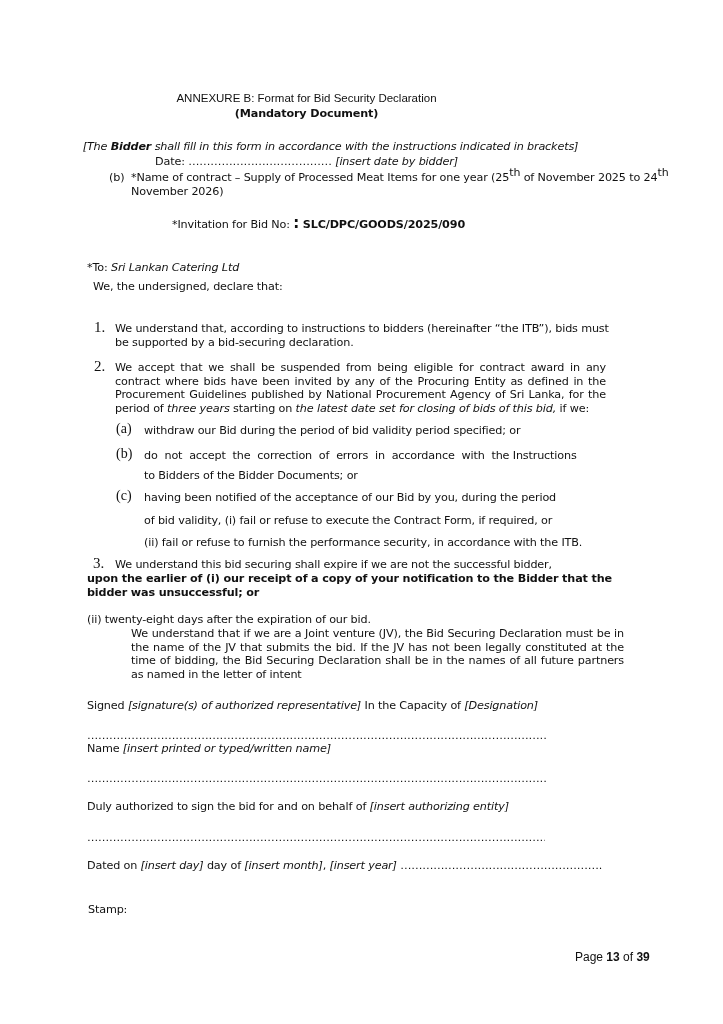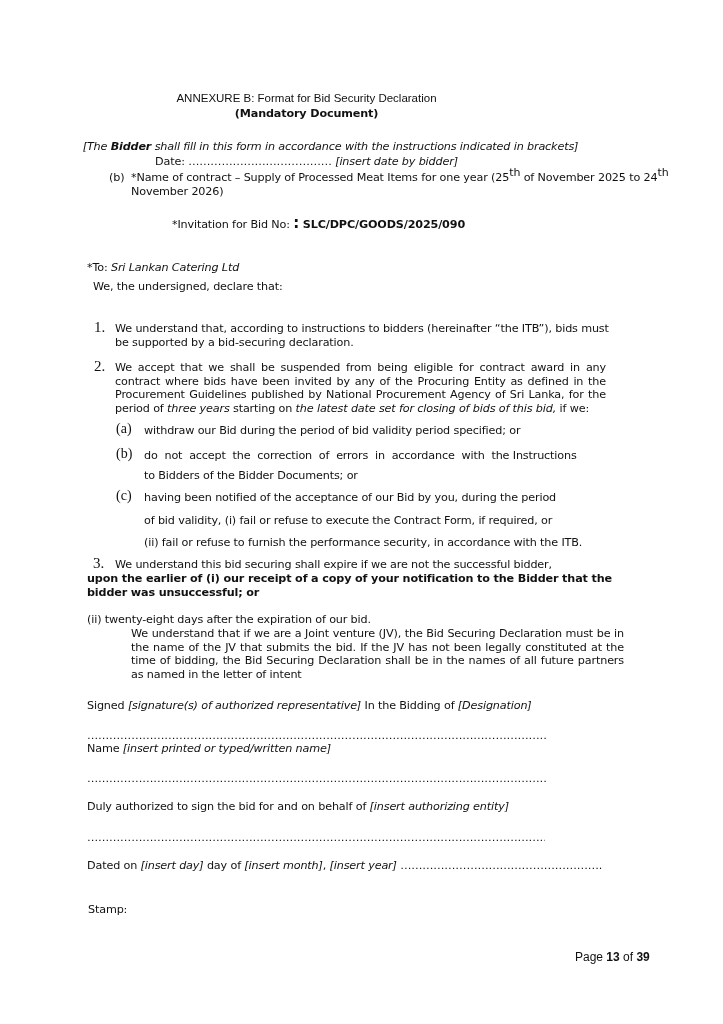--- a/index.html
+++ b/index.html
@@ -55,21 +55,21 @@
 <div class="abs t" style="top:514px; left:144px;">of bid validity, (i) fail or refuse to execute the Contract Form, if required, or</div>
 <div class="abs t" style="top:536px; left:144px;">(ii) fail or refuse to furnish the performance security, in accordance with the ITB.</div>
 
 <div class="abs num" style="top:555px; left:93px;">3.</div>
 <div class="abs t" style="top:558px; left:115px;">We understand this bid securing shall  expire if we are not  the successful bidder,</div>
 <div class="abs t wrap" style="top:572px; left:87px; width:545px; line-height:13.5px;font-weight:bold;">upon the earlier of (i) our receipt of a copy of your notification to the Bidder that the bidder was unsuccessful; or</div>
 
 <div class="abs t" style="top:613px; left:87px;">(ii) twenty-eight days after the expiration of our bid.</div>
 <div class="abs t wrap just" style="top:627px; left:131px; width:493px; line-height:13.5px;">We understand that if we are a Joint venture (JV), the Bid Securing Declaration must be in the name of the JV that  submits the bid. If the JV has not  been legally  constituted at the time of bidding, the Bid Securing Declaration shall be in the names of all future partners as named in the letter of intent</div>
 
-<div class="abs t" style="top:699px; left:87px;"><span>Signed </span><i>[signature(s) of authorized representative]</i><span> In the Bidding of </span><i>[Designation]</i></div>
+<div class="abs t" style="top:699px; left:87px;"><span>Signed </span><i>[signature(s) of authorized representative]</i><span> In the Capacity of </span><i>[Designation]</i></div>
 
 <div class="abs t dots" style="top:729px; left:87px; width:460px;">……………………………………………………………………………………………………………………………</div>
 <div class="abs t" style="top:742px; left:87px;"><span>Name </span><i>[insert printed or typed/written name]</i></div>
 
 <div class="abs t dots" style="top:772px; left:87px; width:460px;">……………………………………………………………………………………………………………………………</div>
 
 <div class="abs t" style="top:800px; left:87px;"><span>Duly authorized to sign the bid for and on behalf of </span><i>[insert authorizing entity]</i></div>
 
 <div class="abs t dots" style="top:831px; left:87px; width:458px;">………………………………………………………………………………………………………………………….</div>
 

